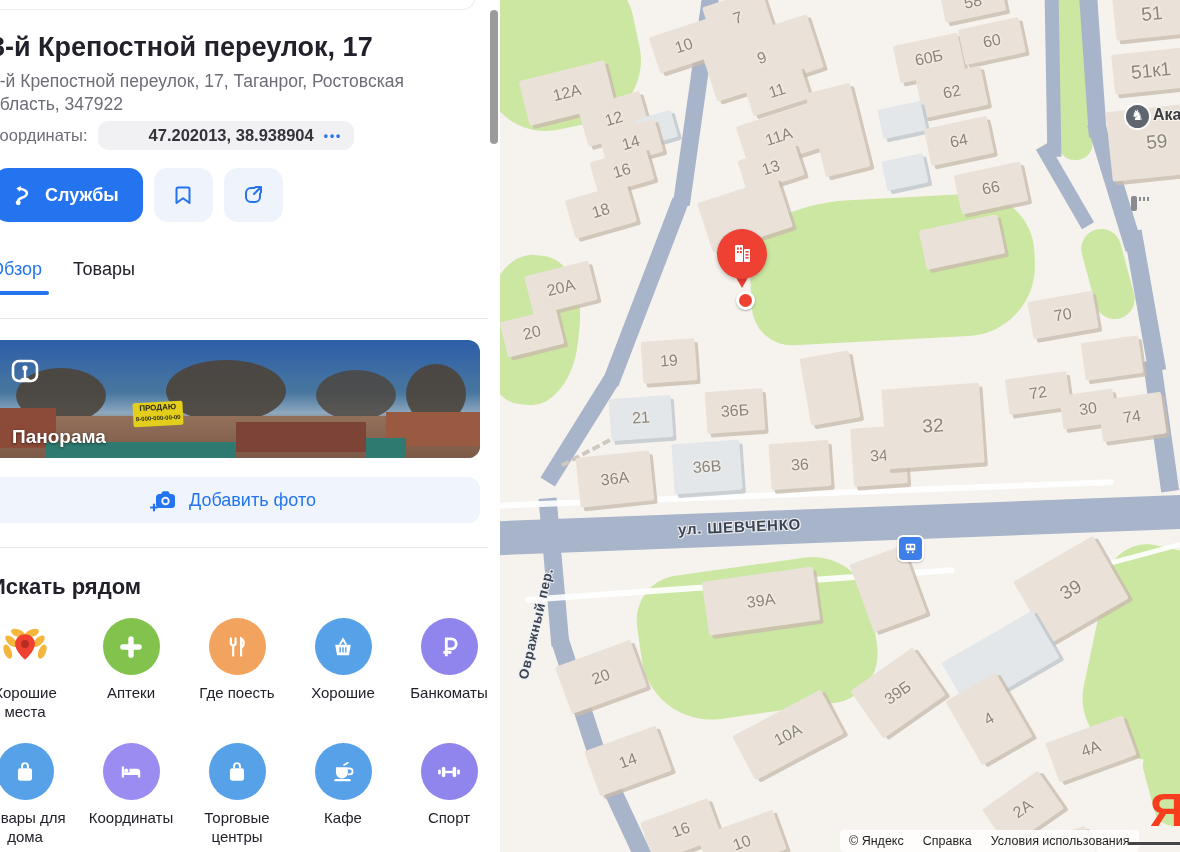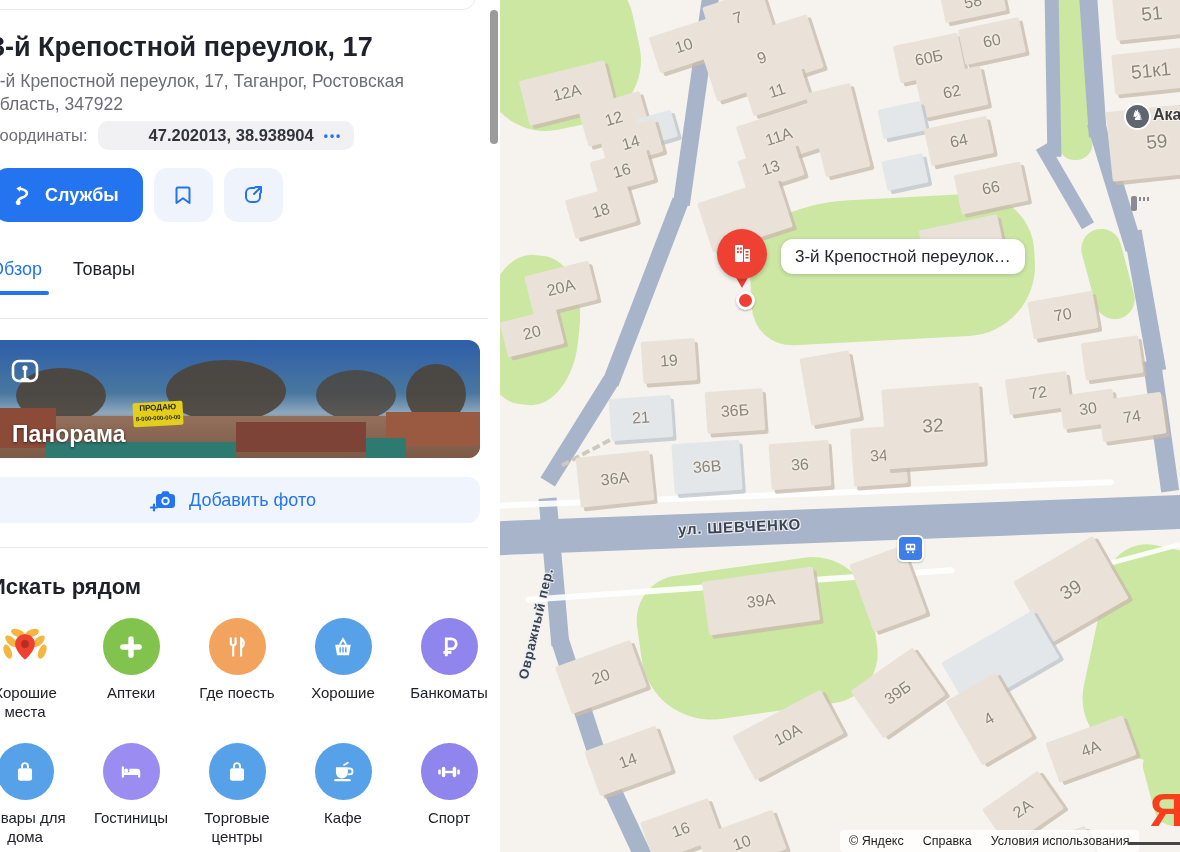--- a/index.html
+++ b/index.html
@@ -26,21 +26,21 @@
   .divider{position:absolute;left:0;width:488px;height:1px;background:#e8e8ea;}
   
   .pano{position:absolute;left:-14px;top:340px;width:494px;height:118px;border-radius:12px;overflow:hidden;cursor:pointer;}
   .pano-sky{position:absolute;inset:0;background:linear-gradient(#2d5ea9 0%,#49779f 45%,#8fa8bf 62%,#8a7a62 70%,#8a6a50 82%,#7a5a46 100%);}
   .tree{position:absolute;border-radius:50%;background:#4c443a;opacity:.9;}
   .pano-houses{position:absolute;left:0;bottom:0;width:100%;height:42px;background:linear-gradient(#93705a,#7c5a47);}
   .house{position:absolute;}
   .fence{position:absolute;bottom:0;height:16px;background:#2f7a70;}
   .sign{position:absolute;left:147px;top:62px;width:50px;height:24px;background:#e3cf1b;border-radius:2px;color:#2a2a18;font-size:8px;font-weight:bold;text-align:center;line-height:11px;transform:rotate(-3deg);}
   .sign small{font-size:6px;display:block;}
-  .pano-label{position:absolute;left:26px;bottom:10px;color:#fff;font-size:23px;font-weight:bold;text-shadow:0 1px 3px rgba(0,0,0,.55);}
+  .pano-label{position:absolute;left:26px;bottom:10px;color:#fff;font-size:19px;font-weight:bold;text-shadow:0 1px 3px rgba(0,0,0,.55);}
   .pano-ic{position:absolute;left:24px;top:16px;}
   .addphoto{position:absolute;left:-14px;top:477px;width:494px;height:46px;background:#f0f5fd;border-radius:12px;display:flex;align-items:center;justify-content:center;gap:12px;color:#2374ee;font-size:18px;font-weight:500;cursor:pointer;}
   .nearby-title{position:absolute;left:-10px;top:574px;font-size:22px;font-weight:bold;color:#21212b;}
   .grid{position:absolute;left:-28px;top:618px;width:530px;display:grid;grid-template-columns:repeat(5,106px);row-gap:22px;}
   .gi{display:flex;flex-direction:column;align-items:center;cursor:pointer;}
   .gi-circle{width:57px;height:57px;border-radius:50%;display:flex;align-items:center;justify-content:center;}
   .gi-label{margin-top:8px;font-size:15px;line-height:19px;color:#21212b;text-align:center;}
   .scrollbar{position:absolute;right:2px;top:10px;width:8px;height:134px;border-radius:4px;background:#9b9b9b;cursor:pointer;}
 
   
@@ -190,21 +190,20 @@
             <rect x="10" y="5.5" width="1.8" height="2.2" fill="#ee4133"></rect>
           <rect x="7" y="9" width="1.8" height="2.2" fill="#ee4133"></rect>
             <rect x="10" y="9" width="1.8" height="2.2" fill="#ee4133"></rect>
           <rect x="15.5" y="9" width="3" height="1.6" fill="#ee4133"></rect>
           <rect x="15.5" y="12" width="3" height="1.6" fill="#ee4133"></rect>
           <rect x="15.5" y="15" width="3" height="1.6" fill="#ee4133"></rect>
         </svg>
       </div>
     </div>
     <div class="marker-dot"></div>
-    <div class="pill">3-й Крепостной переулок…</div>
 
     <div class="attrib">
       <span>© Яндекс</span>
       <span>Справка</span>
       <span>Условия использования</span>
     </div>
     <div class="ylogo">Я</div>
     <div class="scalebar"></div>
   </div>
 
@@ -368,21 +367,21 @@
 
       <div class="gi">
         <span class="gi-circle" style="background: rgb(154, 140, 240);">
           <svg width="26" height="26" viewBox="0 0 24 24">
             <g fill="#fff">
               <path d="M3.5 7v10h2v-2.2h13V17h2v-5a3 3 0 0 0-3-3h-7v3.3H5.5V7z"></path>
               <circle cx="7.6" cy="10.6" r="1.9"></circle>
             </g>
           </svg>
         </span>
-        <span class="gi-label">Гостиницы</span>
+        <span class="gi-label">Координаты</span>
       </div>
 
       <div class="gi">
         <span class="gi-circle" style="background: rgb(87, 161, 232);">
           <svg width="26" height="26" viewBox="0 0 24 24">
             <rect x="5.5" y="8.5" width="13" height="11.5" rx="2" fill="#fff"></rect>
             <path d="M9.3 8.5V6.5a2.7 2.7 0 0 1 5.4 0v2" fill="none" stroke="#fff" stroke-width="1.8"></path>
           </svg>
         </span>
         <span class="gi-label">Торговые центры</span>

